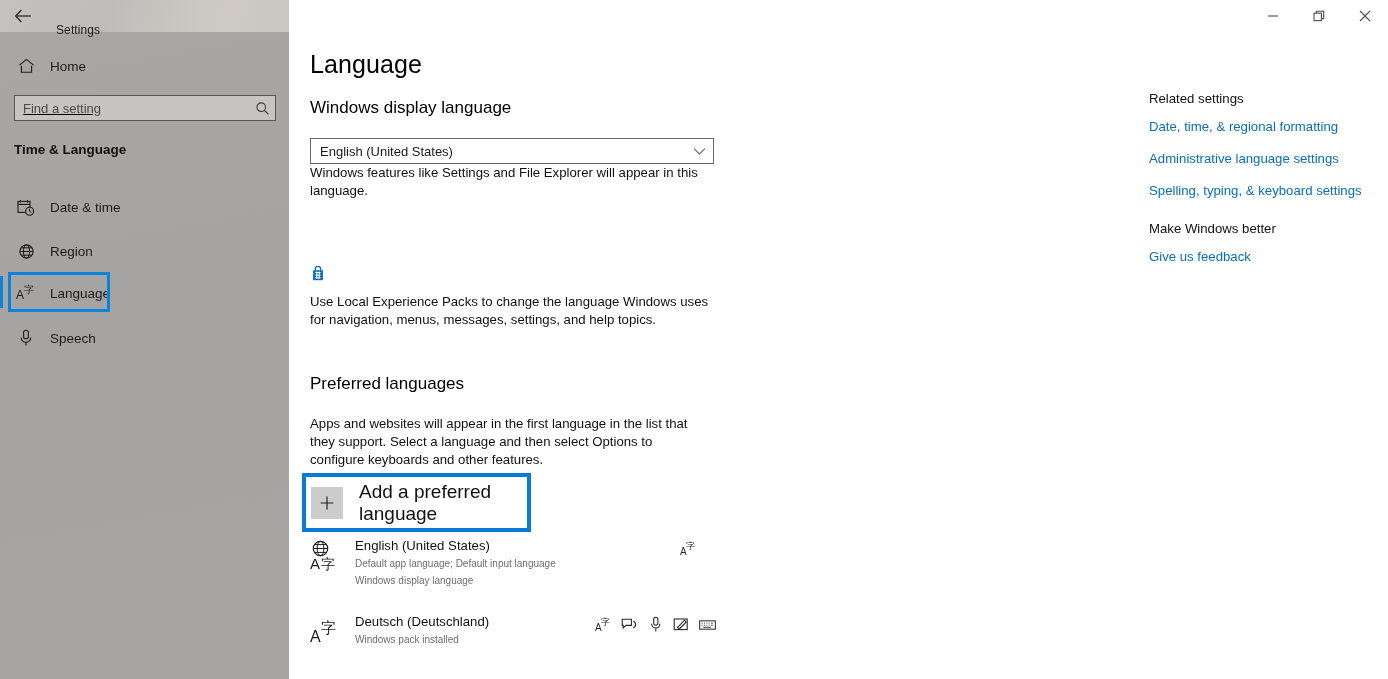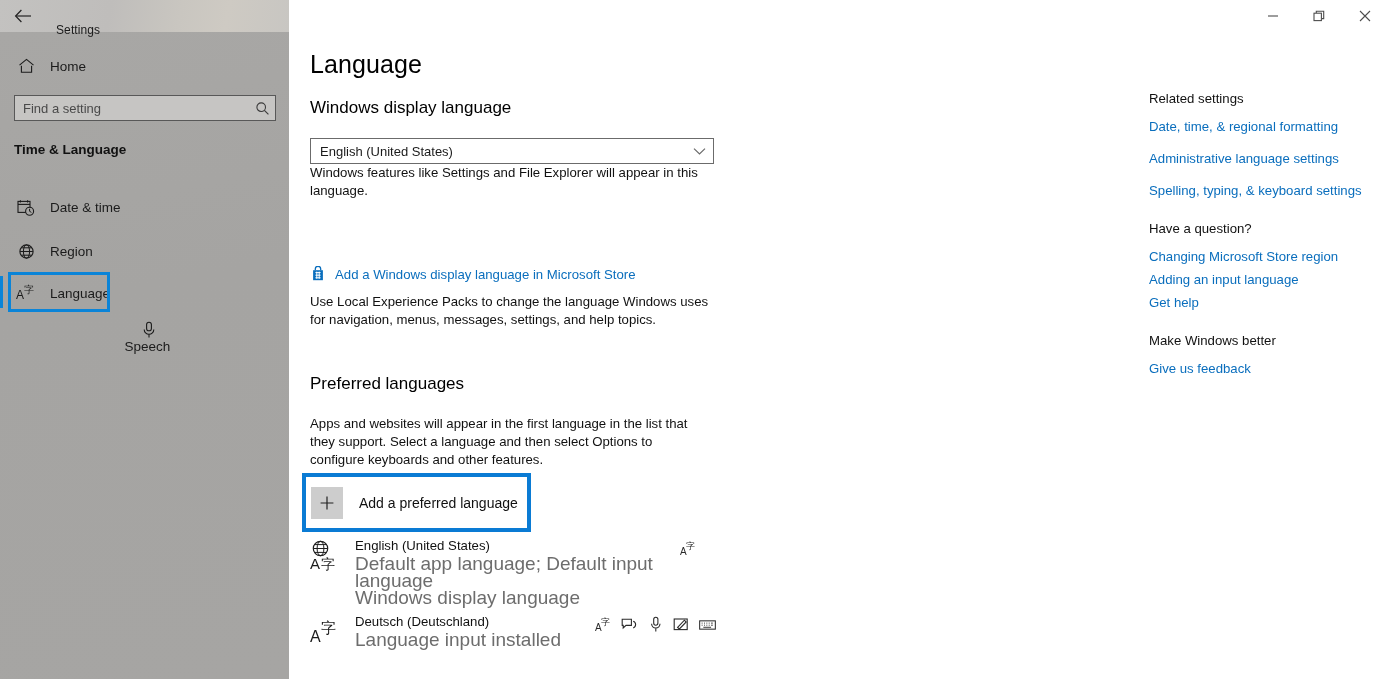--- a/index.html
+++ b/index.html
@@ -103,20 +103,21 @@
     position: absolute;
     top: 63px;
     left: 14px;
     width: 262px;
     height: 26px;
     background: #c6c5c3;
     border: 1px solid #585858;
     box-sizing: border-box;
     display: flex;
     align-items: center;
+    text-decoration: underline;
   }
   .search-input {
     border: 0;
     outline: 0;
     background: transparent;
     font-family: "Liberation Sans", sans-serif;
     font-size: 13px;
     color: #3a3a3a;
     padding: 0 8px;
     flex: 1 1 auto;
@@ -134,21 +135,21 @@
     position: absolute;
     top: 110px;
     left: 14px;
     font-size: 13.5px;
     font-weight: bold;
     color: #111111;
   }
   .nav-date { top: 158px; }
   .nav-region { top: 202px; }
   .nav-language { top: 244px; }
-  .nav-speech { top: 289px; flex-direction: column; }
+  .nav-speech { top: 289px; }
 
   .nav-selected-box {
     position: absolute;
     left: 8px;
     top: 240px;
     width: 102px;
     height: 40px;
     border: 3px solid #0a84d8;
     box-sizing: border-box;
     background: transparent;
@@ -276,21 +277,21 @@
     width: 32px;
     height: 32px;
     background: #cdcdcd;
     display: flex;
     align-items: center;
     justify-content: center;
     flex: 0 0 auto;
     margin-left: 1px;
   }
   .add-lang-label {
-    font-size: 14px;
+    font-size: 19px;
     color: #111111;
     margin-left: 16px;
   }
 
   .lang-row {
     position: absolute;
     left: 21px;
     width: 400px;
     cursor: default;
   }
@@ -307,21 +308,21 @@
     position: absolute;
     left: 45px;
     top: 0;
   }
   .lang-name {
     font-size: 13.2px;
     color: #111111;
     line-height: 18px;
   }
   .lang-meta {
-    font-size: 19px;
+    font-size: 10px;
     color: #6d6d6d;
     line-height: 17px;
   }
   .lang-actions {
     position: absolute;
     display: flex;
     align-items: center;
     gap: 9px;
   }
   .actions-en { left: 370px; top: 3px; }
@@ -487,21 +488,20 @@
 
   <div class="store-link-row">
     <span>
       <svg class="store-icon" width="16" height="16" viewBox="0 0 16 16" aria-hidden="true">
         <path d="M3.1 4.2 H12.9 V14.2 H3.1 Z" fill="#0a6ebd"></path>
         <path d="M5.3 4.2 V3.0 A2.7 2.7 0 0 1 10.7 3.0 V4.2" fill="none" stroke="#0a6ebd" stroke-width="1.3"></path>
         <path d="M5.4 6.6 H10.6 M5.4 9.2 H10.6 M5.4 11.8 H10.6" stroke="#ffffff" stroke-width="1.0"></path>
         <path d="M6.8 5.6 V12.8 M9.2 5.6 V12.8" stroke="#ffffff" stroke-width="1.0"></path>
       </svg>
     </span>
-    <span class="link store-link-label">Add a Windows display language in Microsoft Store</span>
   </div>
 
   <div class="body-text desc-lep">Use Local Experience Packs to change the language Windows uses for navigation, menus, messages, settings, and help topics.</div>
 
   <div class="h-sub preferred-heading">Preferred languages</div>
 
   <div class="body-text desc-preferred">Apps and websites will appear in the first language in the list that they support. Select a language and then select Options to configure keyboards and other features.</div>
 
   <div class="add-lang-button">
     <span class="plus-tile">
@@ -540,21 +540,21 @@
 
   <div class="lang-row lang-row-de">
     <span class="lang-icon">
       <svg width="32" height="34" viewBox="0 0 32 34" aria-hidden="true">
         <text x="0" y="27" font-family="Liberation Sans, sans-serif" font-size="16" fill="#1b1b1b">A</text>
         <text x="11" y="18" font-family="DejaVu Sans, sans-serif" font-size="15" fill="#1b1b1b">字</text>
       </svg>
     </span>
     <span class="lang-texts">
       <span class="lang-name" style="display:block">Deutsch (Deutschland)</span>
-      <span class="lang-meta" style="display:block">Language input installed</span>
+      <span class="lang-meta" style="display:block">Windows pack installed</span>
     </span>
     <span class="lang-actions actions-de">
       <span class="action-icon">
         <svg width="17" height="17" viewBox="0 0 17 17" aria-hidden="true">
           <text x="0" y="15" font-family="Liberation Sans, sans-serif" font-size="10" fill="#2a2a2a">A</text>
           <text x="6" y="9" font-family="DejaVu Sans, sans-serif" font-size="9" fill="#2a2a2a">字</text>
         </svg>
       </span>
       <span class="action-icon">
         <svg width="17" height="16" viewBox="0 0 17 16" aria-hidden="true">
@@ -588,26 +588,20 @@
 
   <div class="rightpanel">
 
     <div class="rp-group">
       <div class="rp-heading">Related settings</div>
       <span class="rp-link">Date, time, &amp; regional formatting</span>
       <span class="rp-link">Administrative language settings</span>
       <span class="rp-link">Spelling, typing, &amp; keyboard settings</span>
     </div>
 
-    <div class="rp-group">
-      <div class="rp-heading">Have a question?</div>
-      <span class="rp-link tight">Changing Microsoft Store region</span>
-      <span class="rp-link tight">Adding an input language</span>
-      <span class="rp-link tight">Get help</span>
-    </div>
 
     <div class="rp-group">
       <div class="rp-heading">Make Windows better</div>
       <span class="rp-link">Give us feedback</span>
     </div>
 
   </div>
 
 </div>
 

